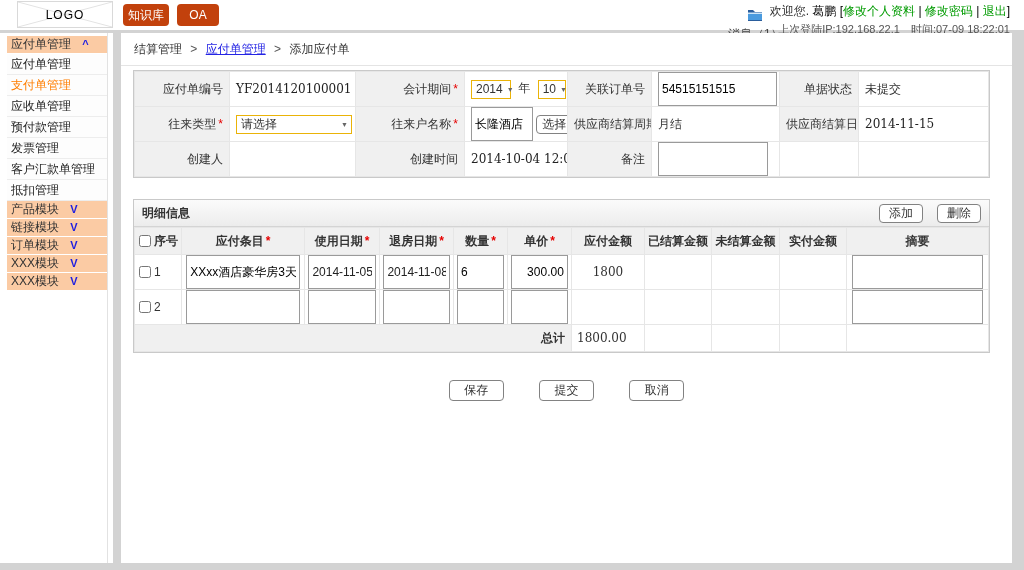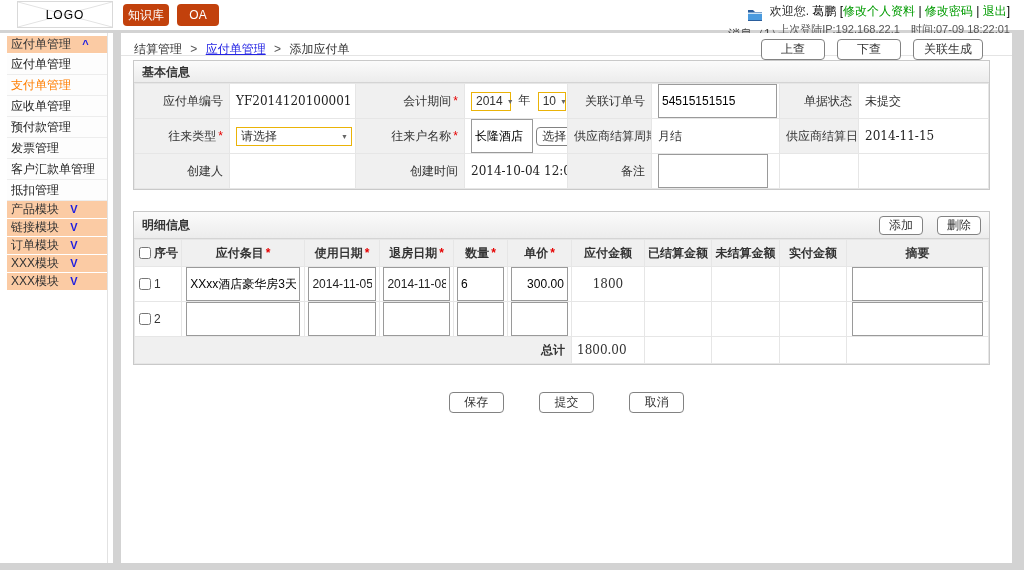--- a/index.html
+++ b/index.html
@@ -26,21 +26,21 @@
   .welcome .line2 span { margin-left:8px; }
   
   .sidebar { position:absolute; left:0; top:33px; width:113px; height:530px; background:#fff; }
   .menu { padding:3px 0 0 7px; width:108px; border-right:1px solid #e2e2e2; min-height:530px; }
   .module-row { height:17px; line-height:17px; background:#fbcba4; padding-left:4px; margin-bottom:1px; cursor:pointer; color:#333; }
   .module-row .caret { color:#2020e0; font-weight:bold; margin-left:8px; font-size:11px; }
   .menu-item { height:21px; line-height:21px; padding-left:4px; border-bottom:1px solid #ededed; color:#222; cursor:pointer; background:#fdfdfd; }
   .menu-item.active { color:#ff7e00; }
   
   .main-panel { position:absolute; left:121px; top:33px; width:891px; height:530px; background:#fff; }
-  .crumb-bar { height:23px; border-bottom:1px solid #e4e4e4; position:relative; }
+  .crumb-bar { height:33px; border-bottom:1px solid #e4e4e4; position:relative; }
   .crumb { position:absolute; left:13px; top:0; line-height:33px; color:#333; }
   .crumb a { color:#2424e4; text-decoration:underline; cursor:pointer; }
   .crumb .sep { margin:0 5px; color:#555; }
   .top-actions { position:absolute; right:29px; top:6px; display:flex; gap:12px; }
   .wbtn { height:21px; background:#fff; border:1px solid #828282; border-radius:4px; color:#333; font-size:12px; font-family:inherit; cursor:pointer; padding:0 10px; min-width:54px; }
   .top-actions .wbtn { min-width:64px; }
   
   .box { margin:0 12px; width:857px; border:1px solid #c9c9c9; }
   .box.basic { margin-top:4px; }
   .box.detail { margin-top:21px; }
@@ -157,29 +157,23 @@
 <main class="main-panel">
 
   <div class="crumb-bar">
     <div class="crumb">
       <span>结算管理</span>
       <span class="sep">&gt;</span>
       <a>应付单管理</a>
       <span class="sep">&gt;</span>
       <span>添加应付单</span>
     </div>
-    <div class="top-actions">
-      <button class="wbtn">上查</button>
-      <button class="wbtn">下查</button>
-      <button class="wbtn">关联生成</button>
-    </div>
   </div>
 
   <section class="box basic">
-    <div class="box-title">基本信息</div>
     <table class="info-table">
       <colgroup>
         <col style="width:95px">
           <col style="width:126px">
           <col style="width:109px">
           <col style="width:103px">
         <col style="width:84px">
           <col style="width:128px">
           <col style="width:79px">
           <col>

